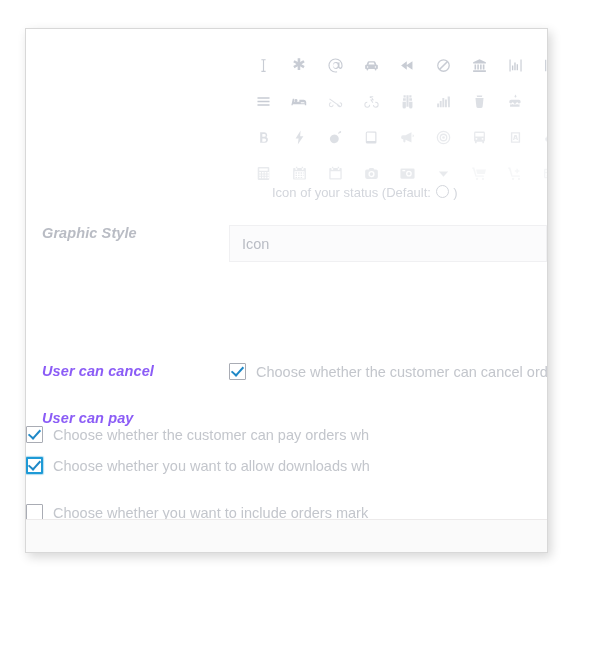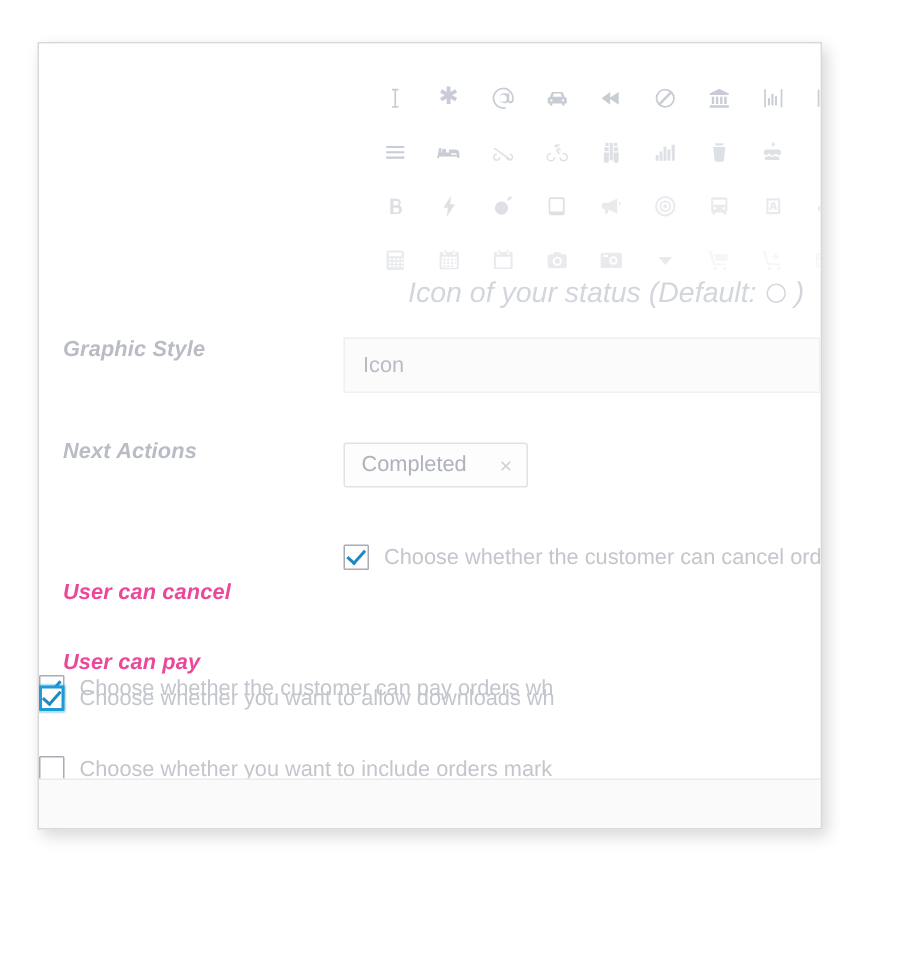--- a/index.html
+++ b/index.html
@@ -65,22 +65,21 @@
     font-size: 14.5px;
     font-weight: bold;
     letter-spacing: 0.1px;
     font-style: italic;
   }
   .form-label.muted {
     color: #b9bcc4;
     font-weight: bold;
   }
   .form-label.dark {
-    color: #ec4899;
-    margin-top: 24px;
+    color: #8b5cf6;
   }
   .form-control {
     flex: 1;
     min-width: 0;
   }
 
   
   .icon-picker {
     position: absolute;
     left: 219px;
@@ -108,22 +107,21 @@
     user-select: none;
   }
   .icon-cell svg { display: block; }
   .icon-row-fade-1 { opacity: 0.60; }
   .icon-row-fade-2 { opacity: 0.40; }
   .icon-row-fade-3 { opacity: 0.16; }
   .icon-hint {
     position: absolute;
     left: 246px;
     top: 156px;
-    font-size: 19px;
-    font-style: italic;
+    font-size: 13px;
     color: #d3d6dc;
     white-space: nowrap;
   }
   .icon-hint .def-circle {
     display: inline-block;
     width: 11px;
     height: 11px;
     border: 1.6px solid #d3d6dc;
     border-radius: 50%;
     vertical-align: -1px;
@@ -449,31 +447,20 @@
       <span>)</span>
     </div>
 
     <div class="form-row" style="top:196px;">
       <div class="form-label muted">Graphic Style</div>
       <div class="form-control">
         <input class="text-input" type="text" value="Icon" style="">
       </div>
     </div>
 
-    <div class="form-row" style="top:264px;">
-      <div class="form-label muted">Next Actions</div>
-      <div class="form-control">
-        <div class="chip-field">
-          <span class="chip">
-            <span class="chip-label">Completed</span>
-            <span class="chip-remove">×</span>
-          </span>
-        </div>
-      </div>
-    </div>
 
     <div class="form-row" style="top:334px;">
       <div class="form-label dark">User can cancel</div>
       <div class="form-control">
         <div class="check-wrap">
           <span class="checkbox checked"></span>
           <span class="check-desc">Choose whether the customer can cancel orders</span>
         </div>
       </div>
     </div>

